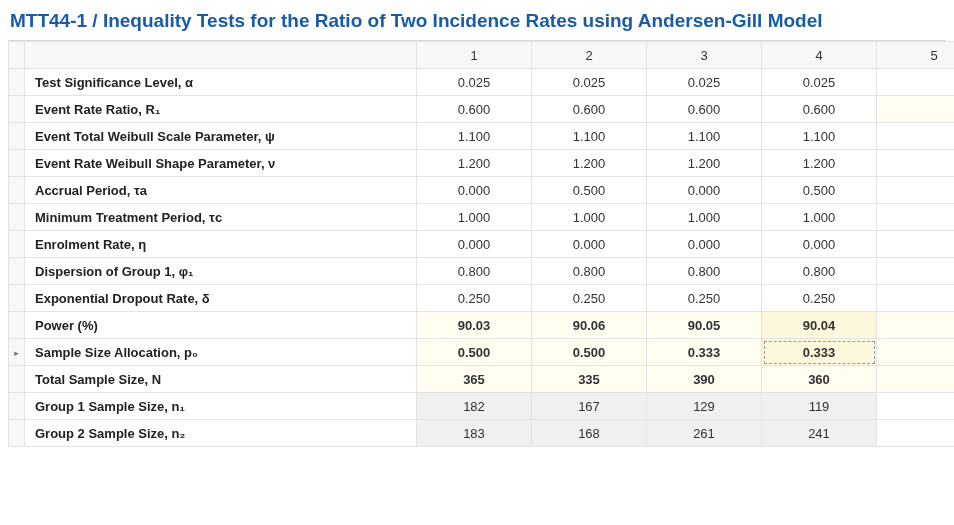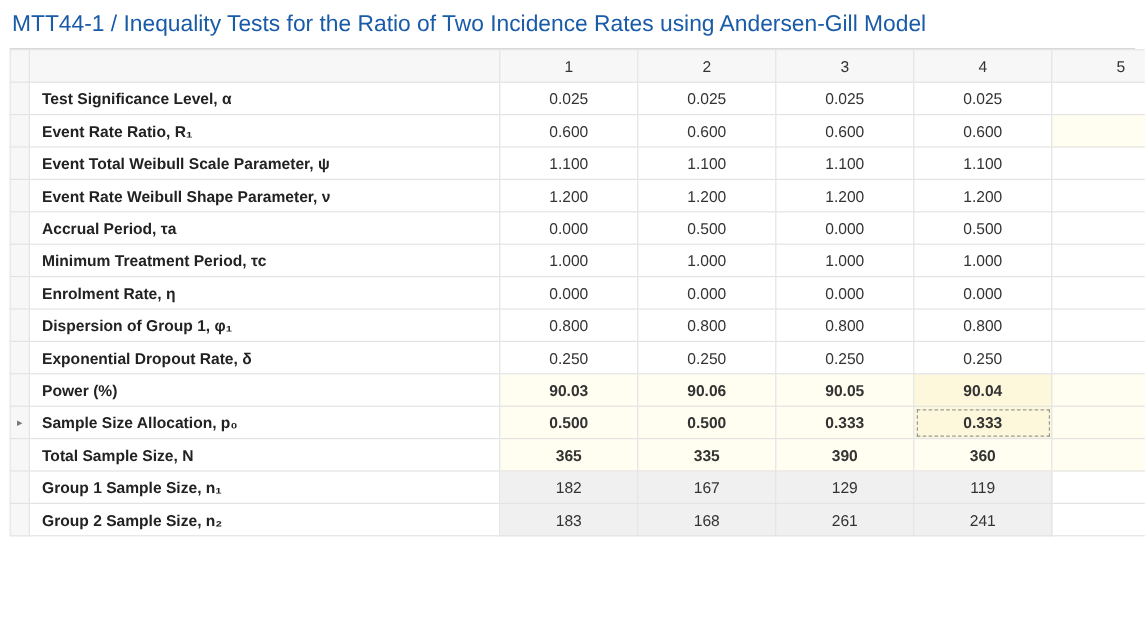--- a/index.html
+++ b/index.html
@@ -6,21 +6,21 @@
   body {
     font-family: "Segoe UI", Arial, sans-serif;
     font-size: 13px;
     background: #ffffff;
     color: #333;
     width: 954px;
     padding: 6px 8px;
   }
   .title {
     font-size: 19px;
-    font-weight: 400;
+    font-weight: 700;
     color: #1a5ba8;
     padding: 4px 0 8px 2px;
     border-bottom: 1px solid #d8d8d8;
   }
   table {
     border-collapse: collapse;
     width: 100%;
     table-layout: fixed;
   }
   th, td {

